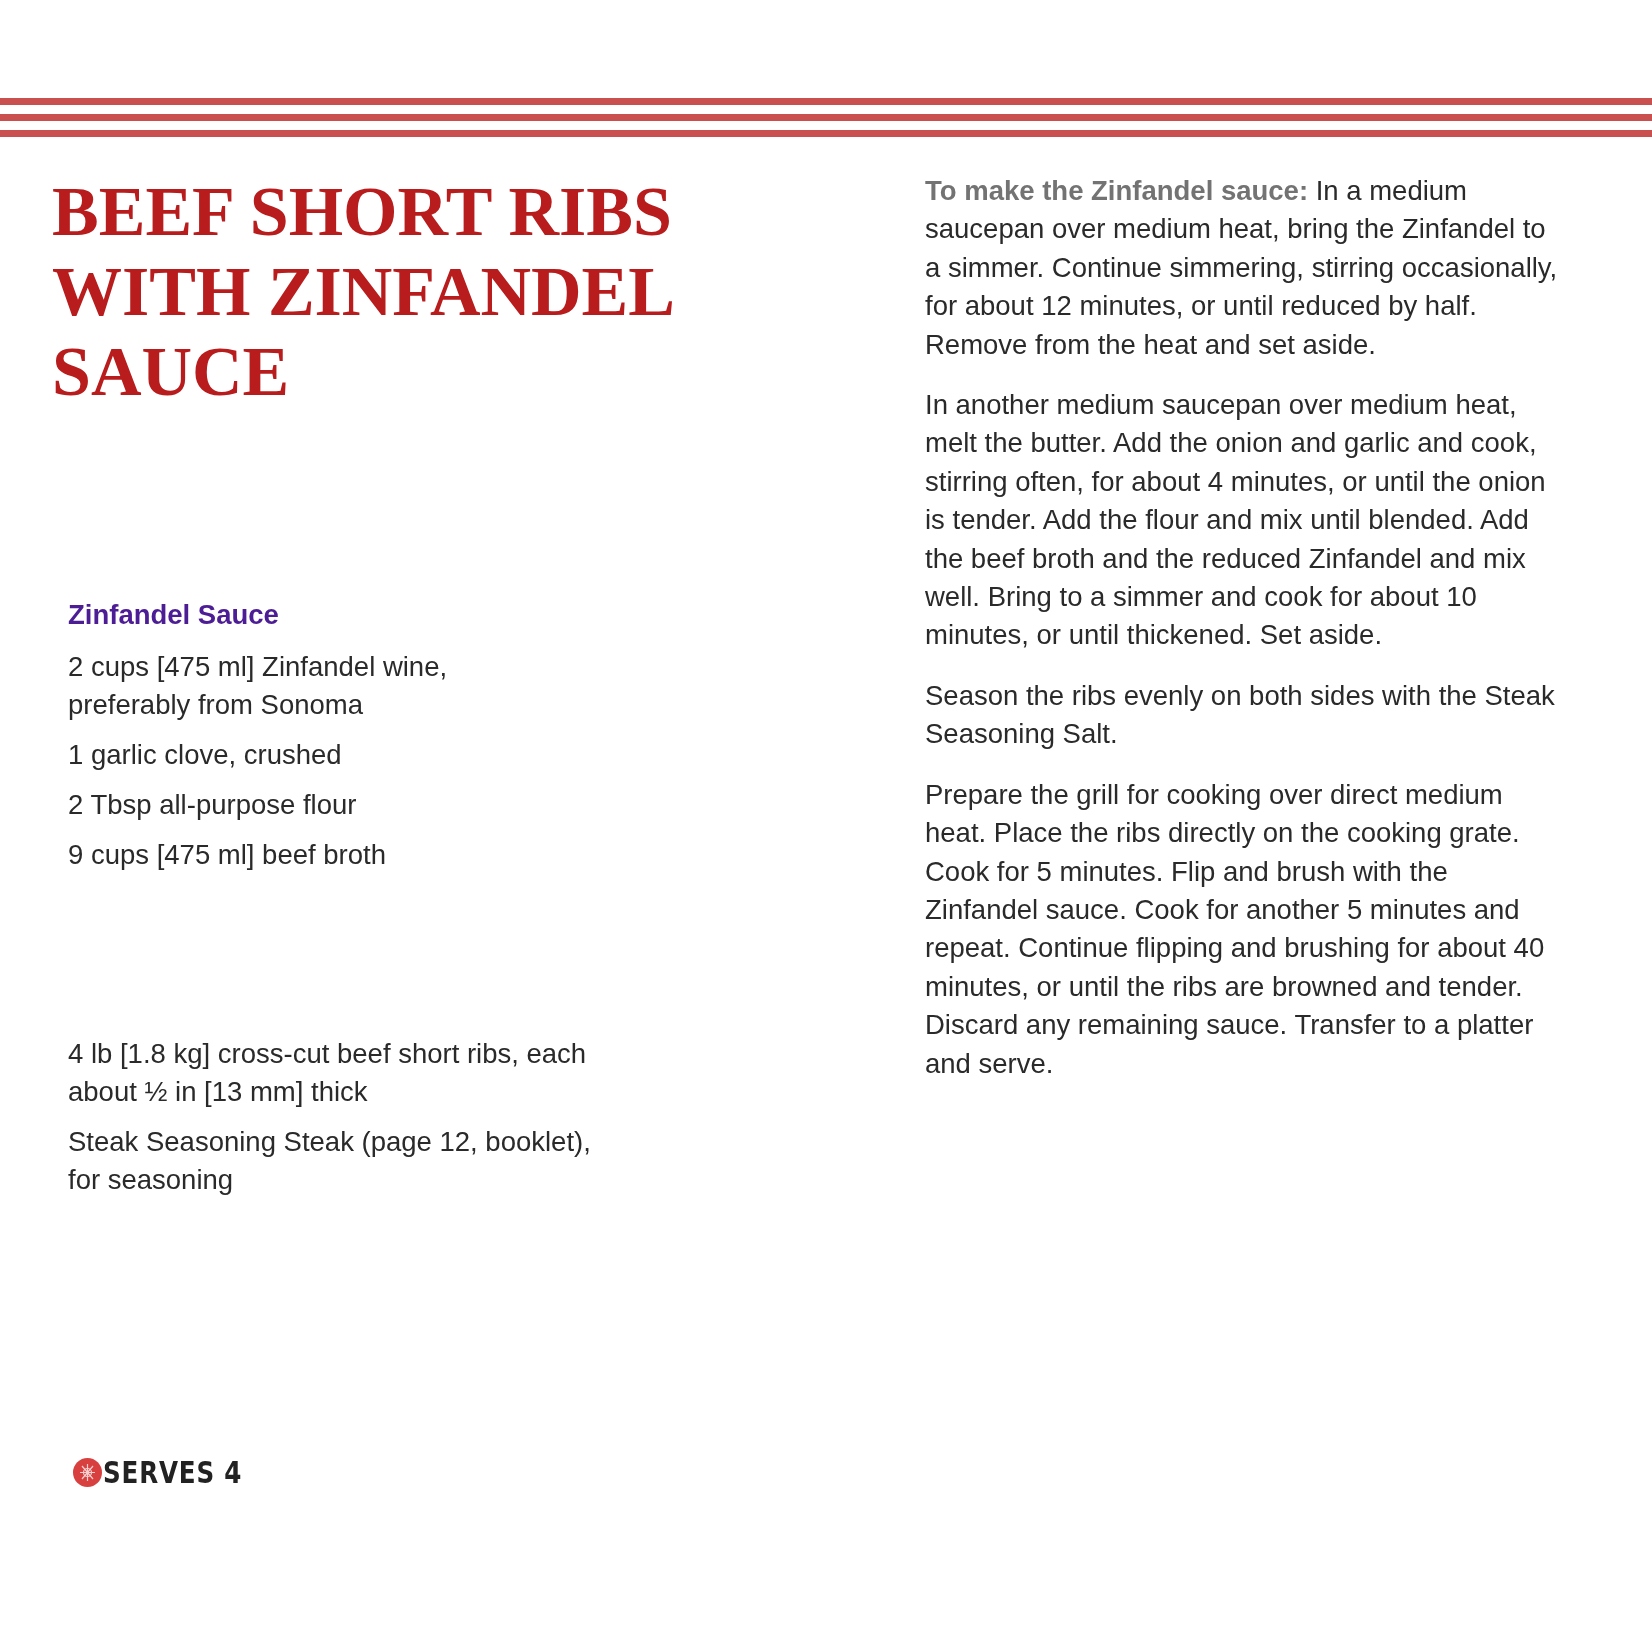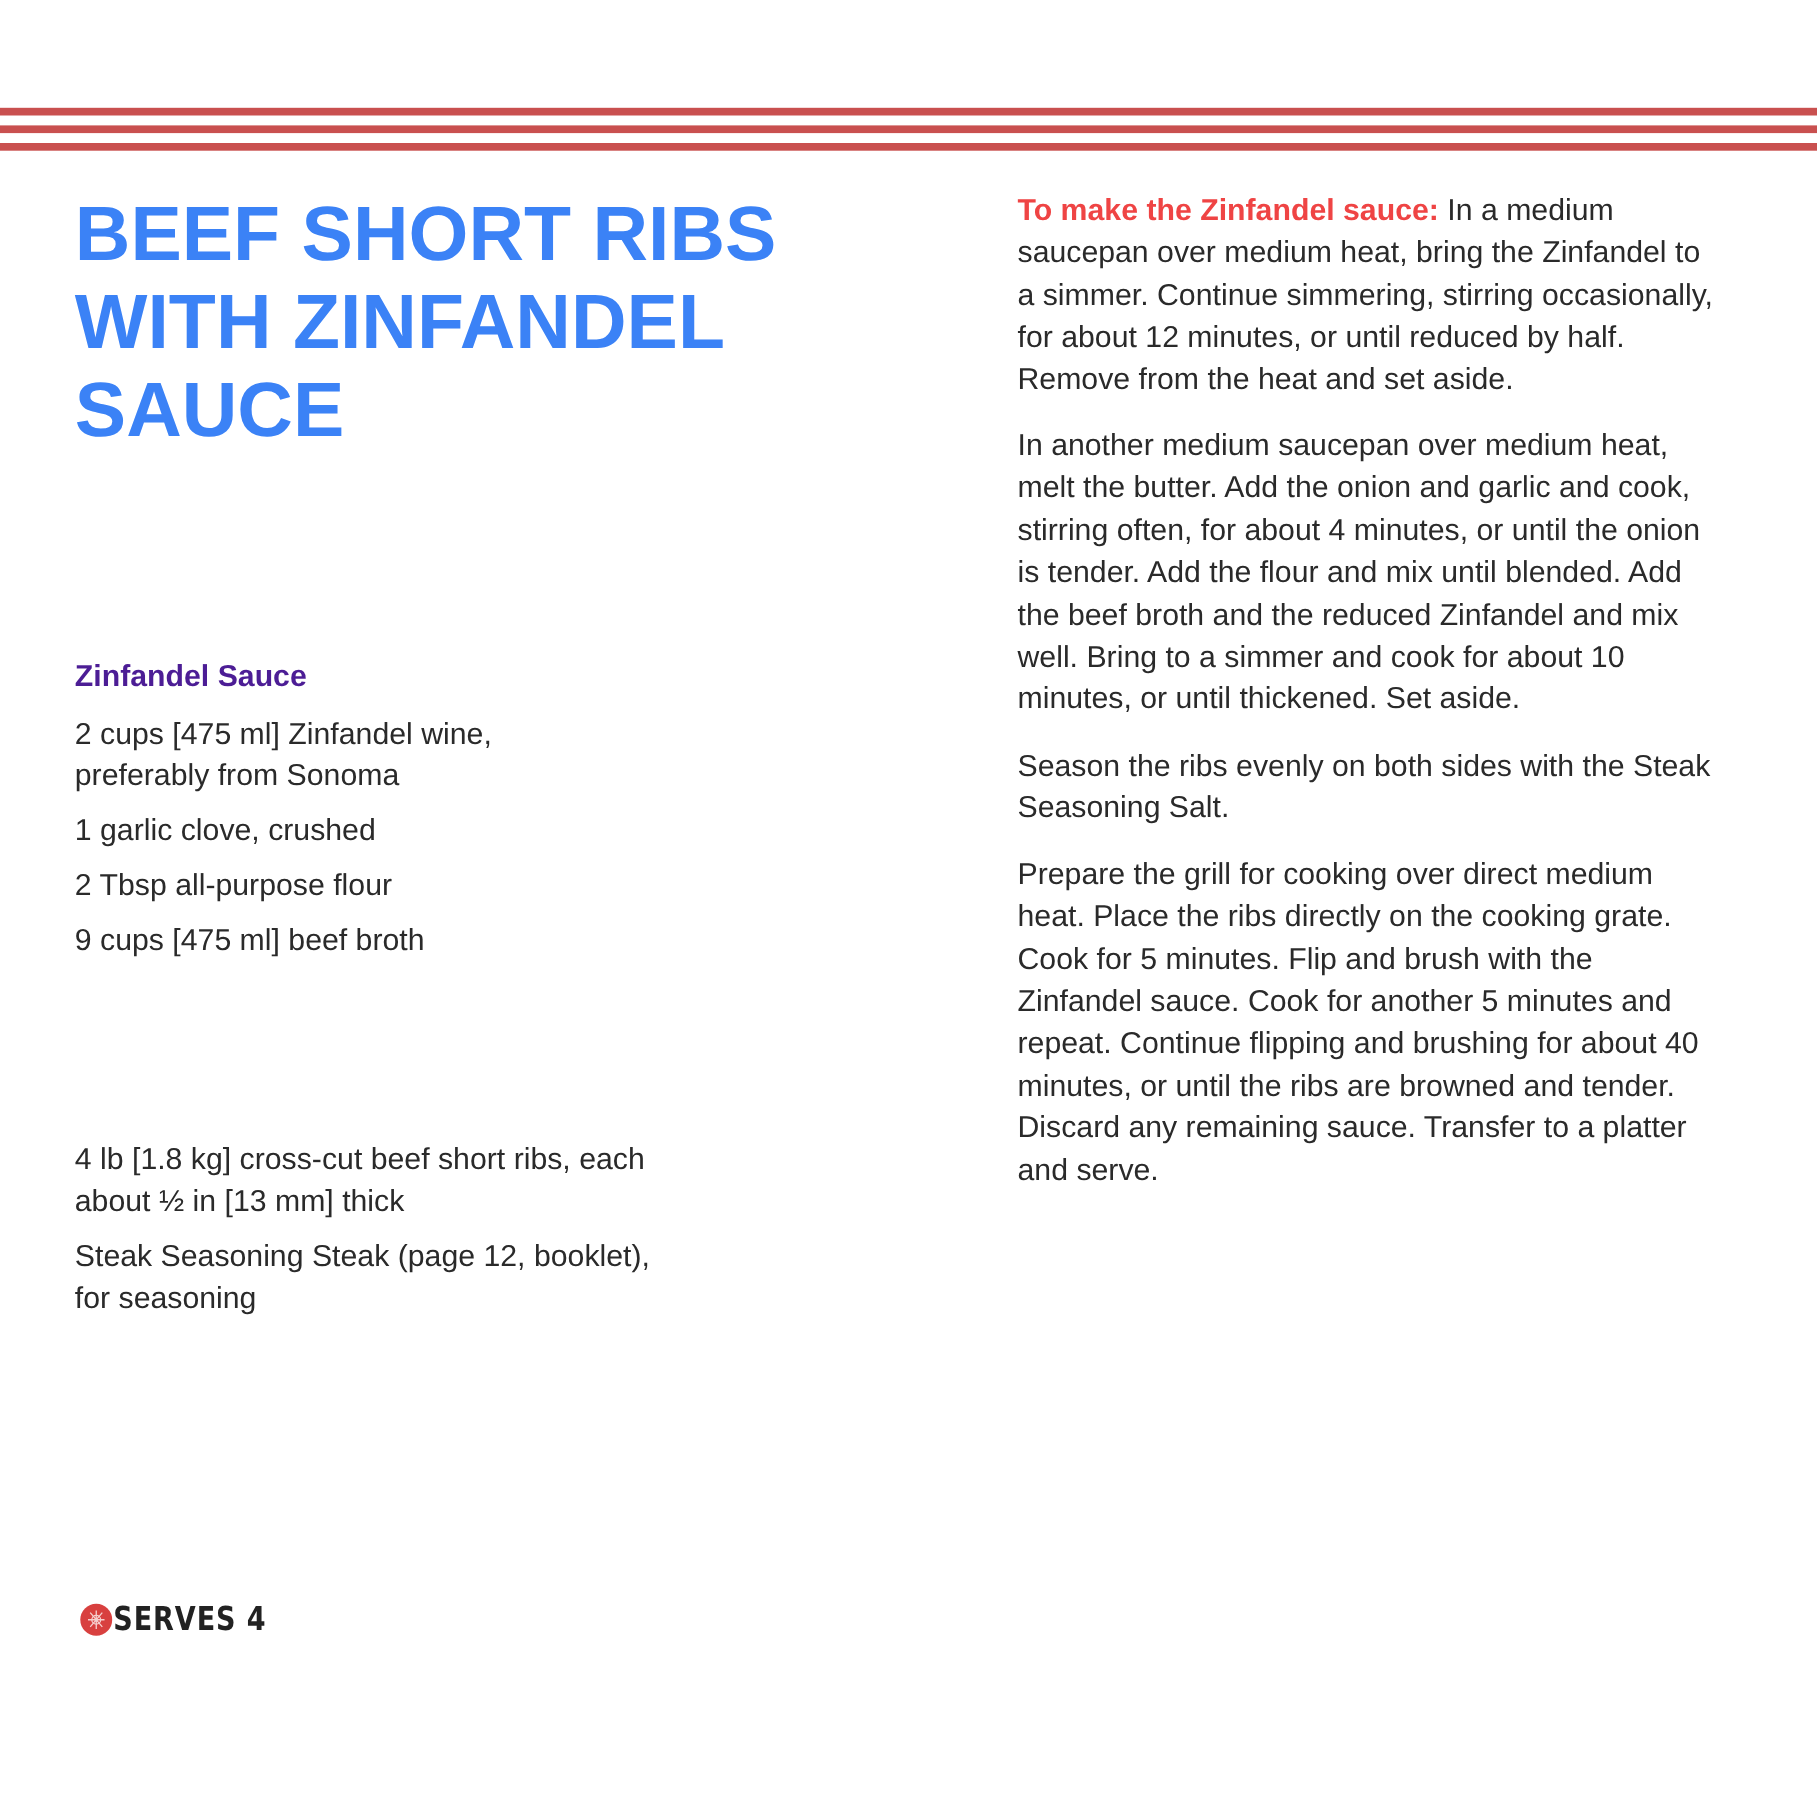--- a/index.html
+++ b/index.html
@@ -1,28 +1,28 @@
 <!DOCTYPE html>
 <html><head>
 <meta charset="utf-8">
 <style>
   html, body { margin: 0; padding: 0; background: #ffffff; }
   body { width: 1652px; height: 1652px; position: relative; overflow: hidden; color: #222222; }
   .stripe { position: absolute; left: 0; width: 1652px; height: 7px; background: #c9504f; }
   .title {
-    position: absolute; left: 68px; top: 172px; width: 760px; margin: 0;
-    font-family: Liberation Sans, sans-serif; font-weight: 700; font-size: 70px;
-    line-height: 80px; color: #3b82f6; letter-spacing: 0px;
+    position: absolute; left: 52px; top: 172px; width: 760px; margin: 0;
+    font-family: Liberation Serif, serif; font-weight: 700; font-size: 70px;
+    line-height: 80px; color: #b91c1c; letter-spacing: 0px;
   }
   .left-col { position: absolute; left: 68px; width: 640px; font-family: "Liberation Sans", sans-serif; font-size: 27.5px; line-height: 38px; color: #2a2a2a; }
   .subhead { font-weight: 700; color: #4c1d95; margin: 0 0 14px 0; }
   .ing { margin: 0 0 12px 0; }
   .right-col { position: absolute; left: 925px; top: 172px; width: 640px; font-family: "Liberation Sans", sans-serif; font-size: 27.5px; line-height: 38.4px; color: #2a2a2a; }
   .para { margin: 0 0 22px 0; }
-  .lead { font-weight: 700; color: #ef4444; }
+  .lead { font-weight: 700; color: #737373; }
   .serves { position: absolute; left: 73px; top: 1455px; display: flex; align-items: center; gap: 1px; }
   .serves-icon { width: 29px; height: 29px; border-radius: 50%; background: #d8403f; position: relative; overflow: hidden; }
   .serves-icon svg { position: absolute; left: 0; top: 0; }
   .serves-text { font-family: "DejaVu Sans", sans-serif; font-weight: 700; font-size: 30px; letter-spacing: 1px; color: #222; transform: scaleX(0.82); transform-origin: left center; }
 </style>
 </head>
 <body>
 
 <div>
   <div class="stripe" style="top:98px"></div>

